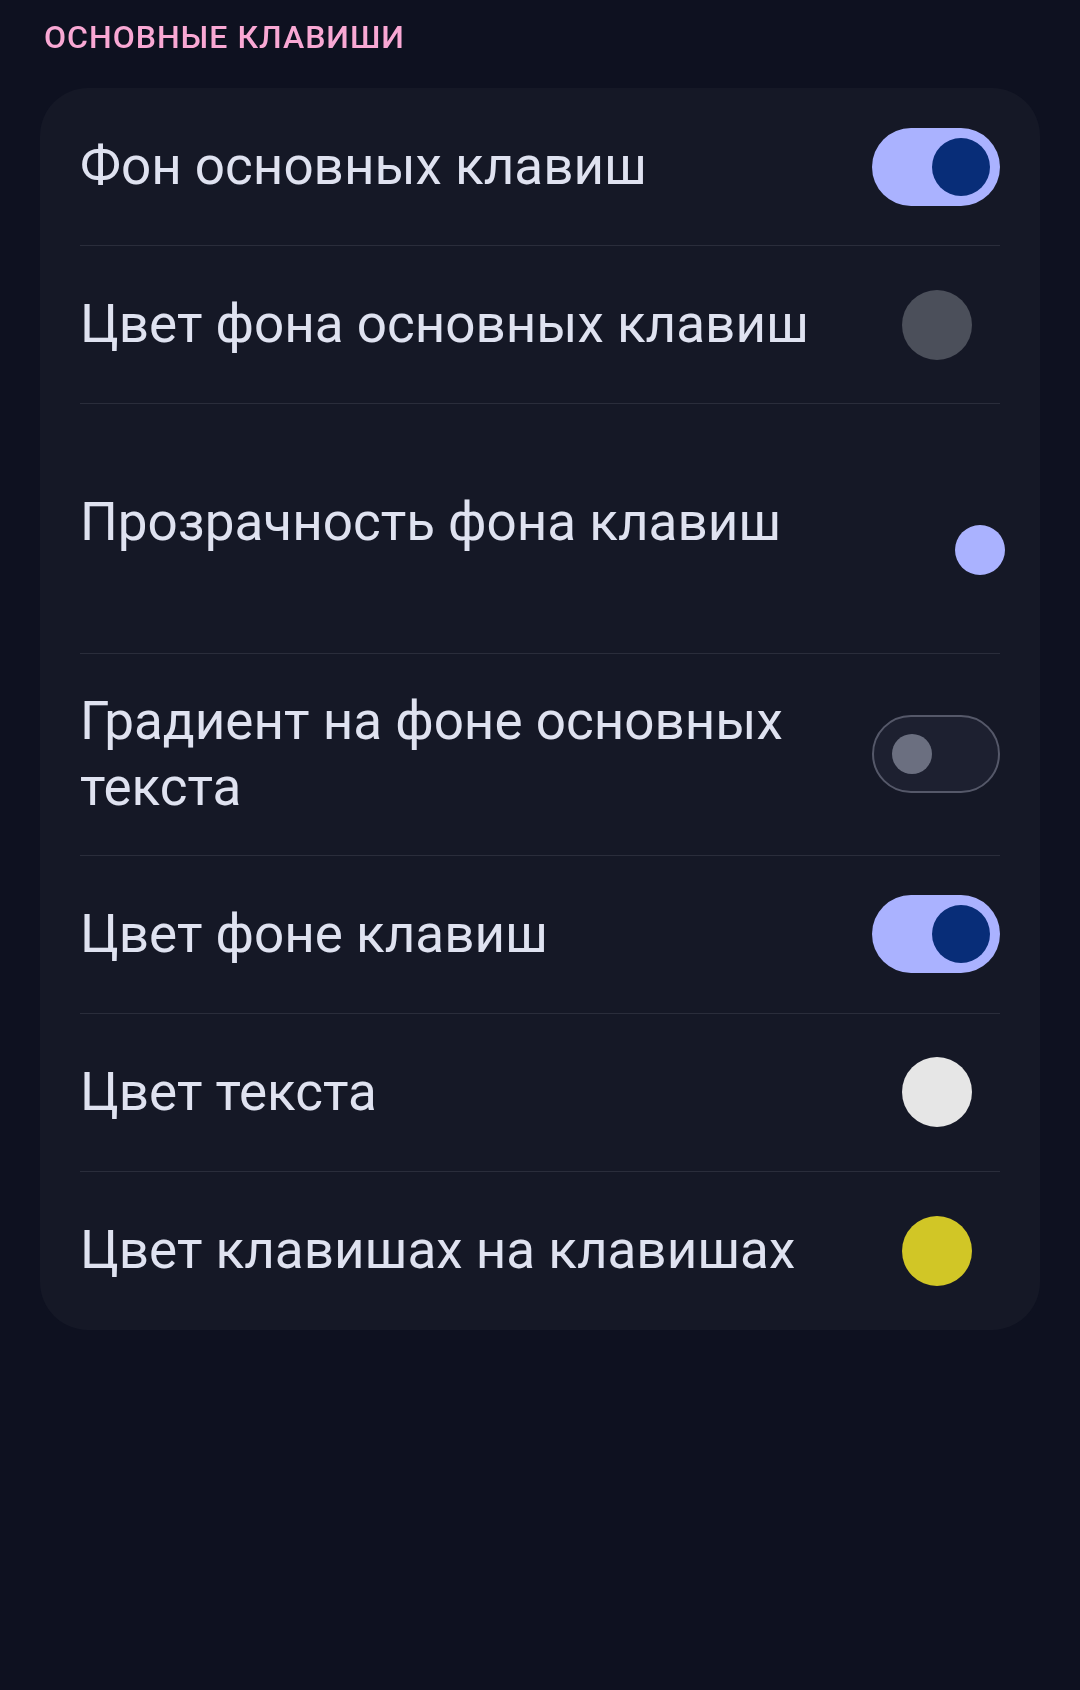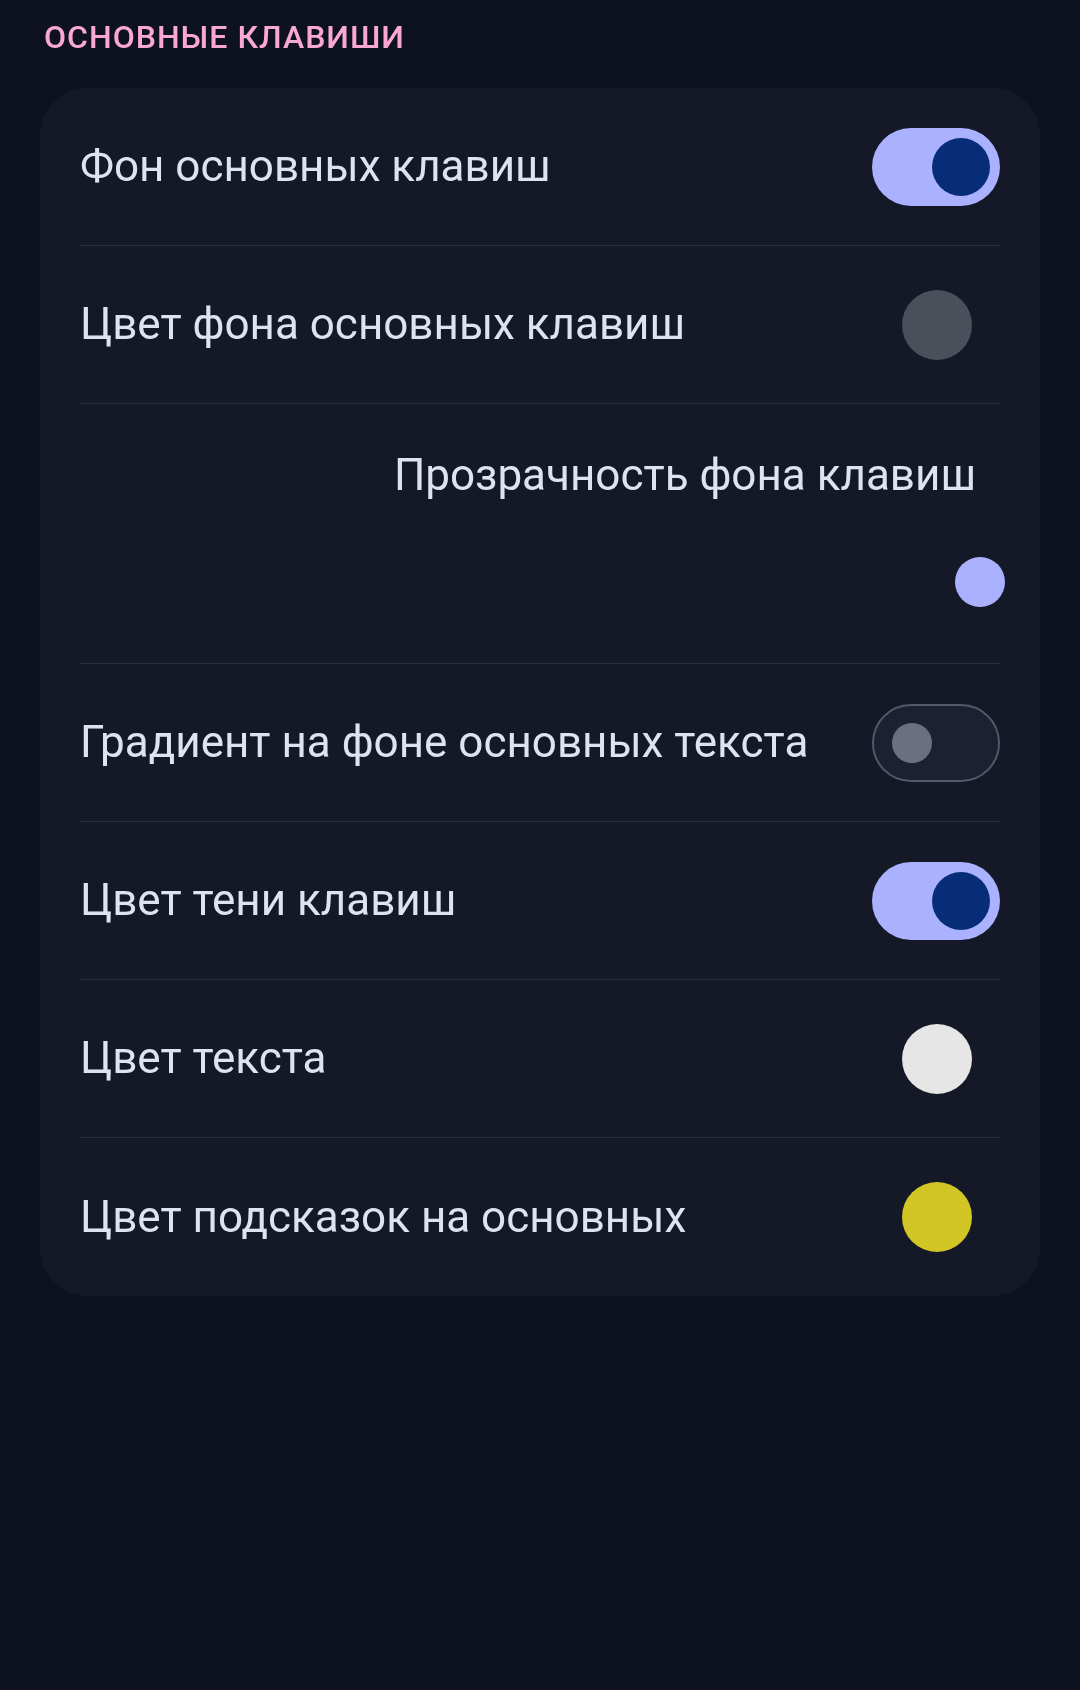--- a/index.html
+++ b/index.html
@@ -28,28 +28,27 @@
     .row {
       display: flex;
       align-items: center;
       justify-content: space-between;
       min-height: 158px;
       padding: 34px 0;
       border-bottom: 1px solid #2a2d3b;
     }
     .row:last-child { border-bottom: none; }
     .row.slider-row {
-      flex-direction: column;
-      align-items: flex-end;
+      align-items: center;
       min-height: 250px;
       padding: 44px 0 56px 0;
     }
     .row-label {
       color: #dfe2f0;
-      font-size: 44px;
+      font-size: 53px;
       font-weight: 400;
       line-height: 1.25;
       flex: 1;
       padding-right: 24px;
     }
     
     .toggle {
       position: relative;
       width: 128px;
       height: 78px;
@@ -160,34 +159,34 @@
     </div>
 
     <div class="row">
       <div class="row-label">Градиент на фоне основных текста</div>
       <div class="toggle off">
         <div class="toggle-thumb"></div>
       </div>
     </div>
 
     <div class="row">
-      <div class="row-label">Цвет тени клавиш</div>
+      <div class="row-label">Цвет фоне клавиш</div>
       <div class="toggle on">
         <div class="toggle-thumb"></div>
       </div>
     </div>
 
     <div class="row">
       <div class="row-label">Цвет текста</div>
       <div class="swatch-wrap">
         <div class="swatch" style="background:#e6e6e6"></div>
       </div>
     </div>
 
     <div class="row">
-      <div class="row-label">Цвет подсказок на основных</div>
+      <div class="row-label">Цвет клавишах на клавишах</div>
       <div class="swatch-wrap">
         <div class="swatch" style="background:#d1c626"></div>
       </div>
     </div>
 
   </div>
 </div>
 
 </body></html>

